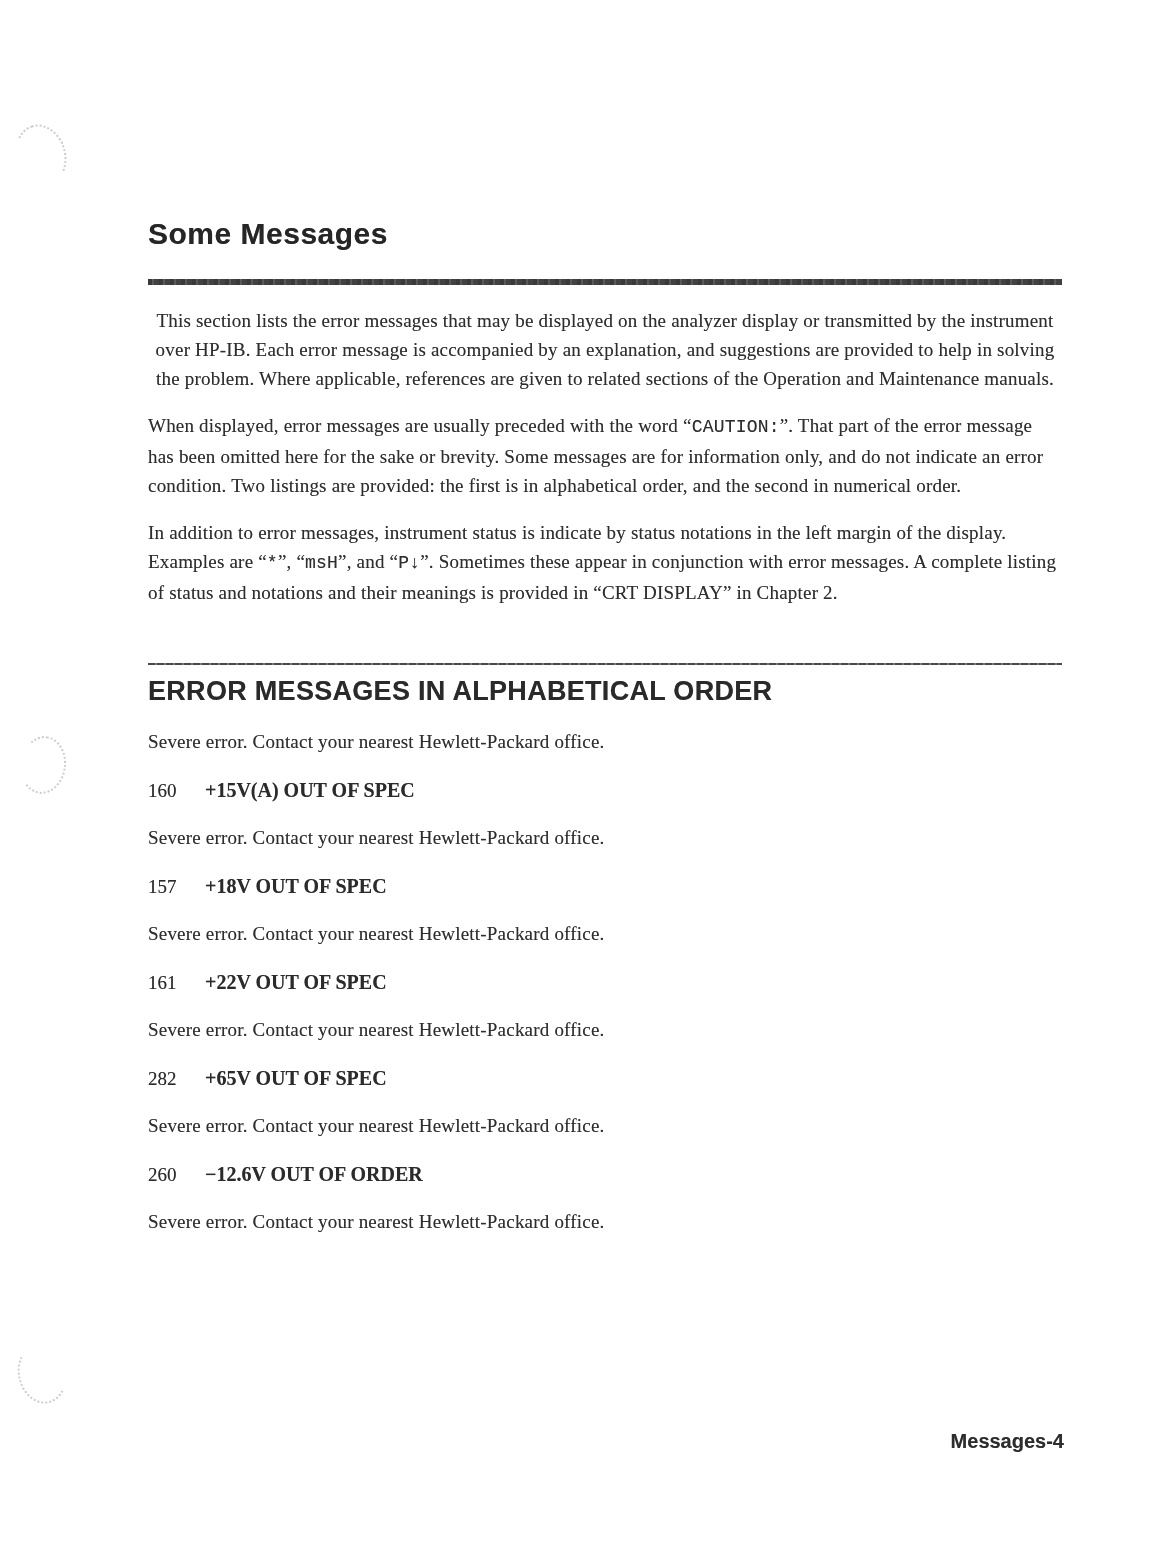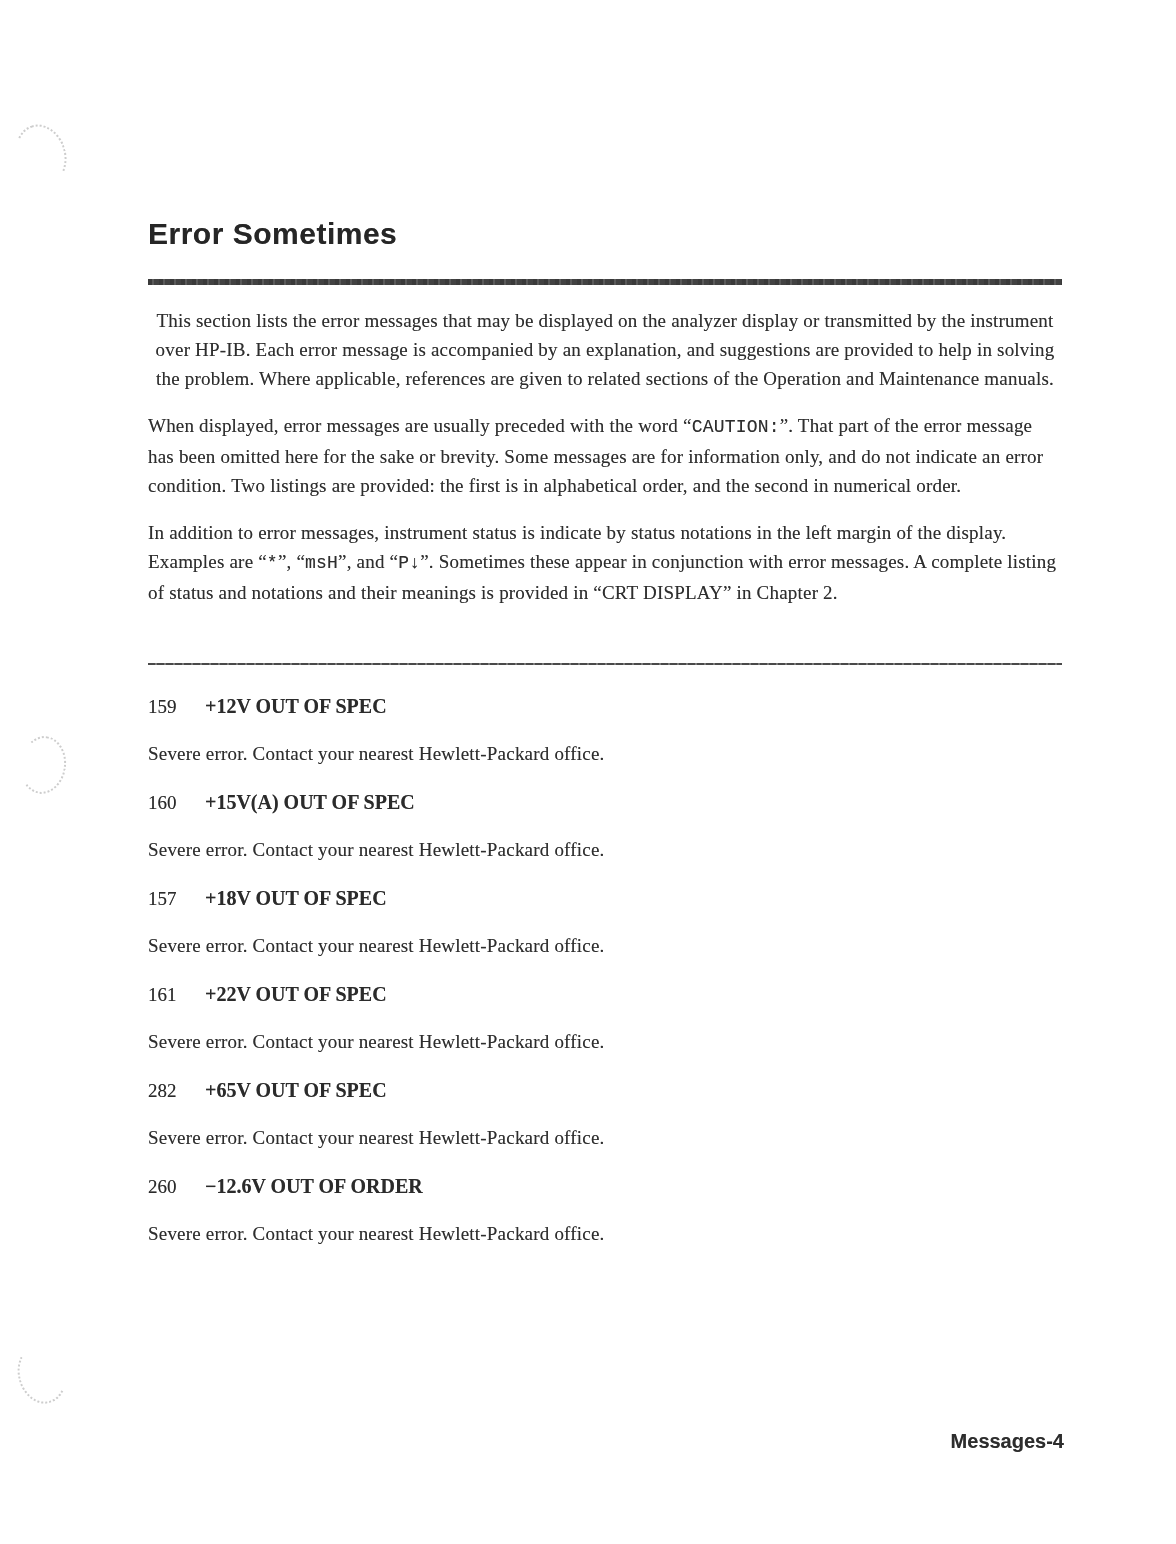--- a/index.html
+++ b/index.html
@@ -129,35 +129,35 @@
 <body>
 
 <div class="page">
 
   <div class="artifact artifact-1"></div>
   <div class="artifact artifact-2"></div>
   <div class="artifact artifact-3"></div>
 
   <div class="content">
 
-    <h1 class="page-title">Error Sometimes</h1>
+    <h1 class="page-title">Some Messages</h1>
 
     <div class="rule-thick"></div>
 
     <p class="body-para"><span>This section lists the error messages that may be displayed on the analyzer display or transmitted by the instrument over HP-IB. Each error message is accompanied by an explanation, and suggestions are provided to help in solving the problem. Where applicable, references are given to related sections of the Operation and Maintenance manuals.</span></p>
 
     <p class="body-para"><span>When displayed, error messages are usually preceded with the word “</span><span class="mono">CAUTION:</span><span>”. That part of the error message has been omitted here for the sake or brevity. Some messages are for information only, and do not indicate an error condition. Two listings are provided: the first is in alphabetical order, and the second in numerical order.</span></p>
 
     <p class="body-para"><span>In addition to error messages, instrument status is indicate by status notations in the left margin of the display. Examples are “</span><span class="mono">*</span><span>”, “</span><span class="mono">msH</span><span>”, and “</span><span class="mono">P↓</span><span>”. Sometimes these appear in conjunction with error messages. A complete listing of status and notations and their meanings is provided in “CRT DISPLAY” in Chapter 2.</span></p>
 
     <div class="rule-thin"></div>
 
+    <h2 class="section-heading">ERROR MESSAGES IN ALPHABETICAL ORDER</h2>
 
     <div class="entry">
-      <p class="entry-heading"><span class="num">159</span><span class="ename">+12V OUT OF SPEC</span></p>
       <p class="entry-desc">Severe error. Contact your nearest Hewlett-Packard office.</p>
     </div>
 
     <div class="entry">
       <p class="entry-heading"><span class="num">160</span><span class="ename">+15V(A) OUT OF SPEC</span></p>
       <p class="entry-desc">Severe error. Contact your nearest Hewlett-Packard office.</p>
     </div>
 
     <div class="entry">
       <p class="entry-heading"><span class="num">157</span><span class="ename">+18V OUT OF SPEC</span></p>

